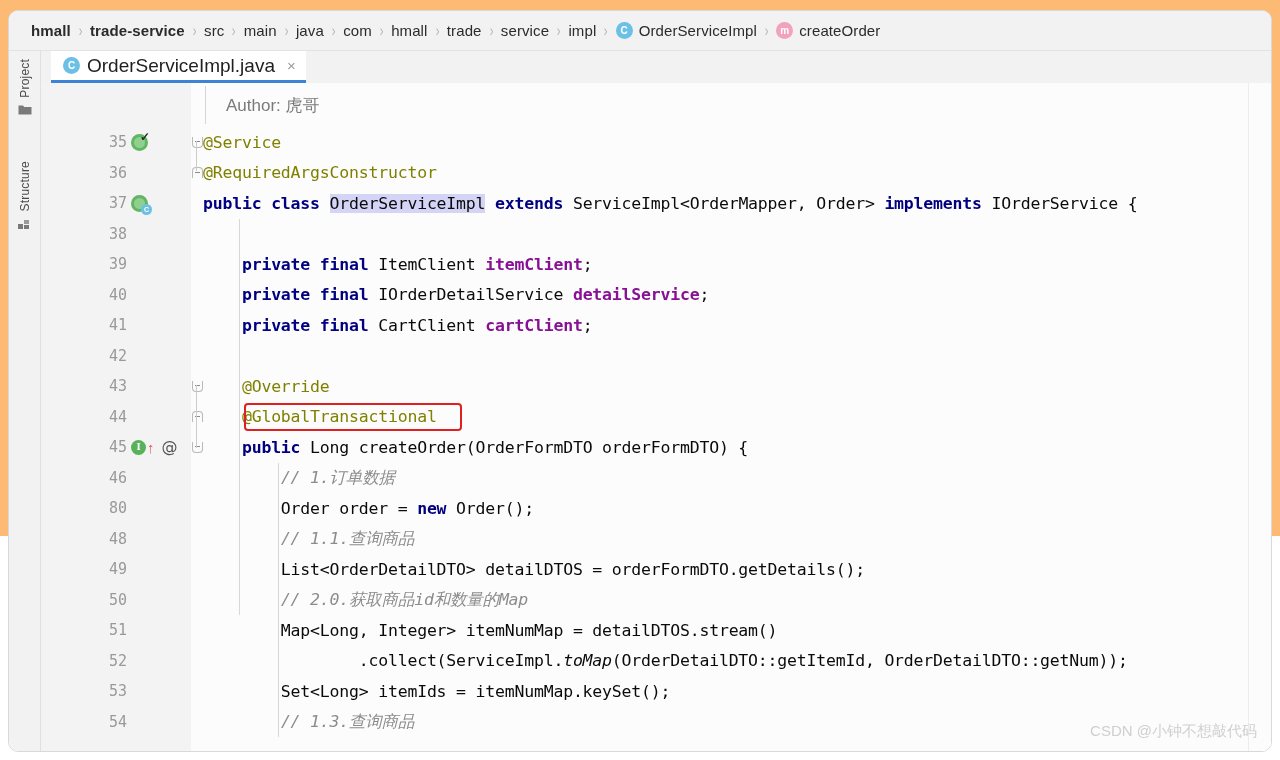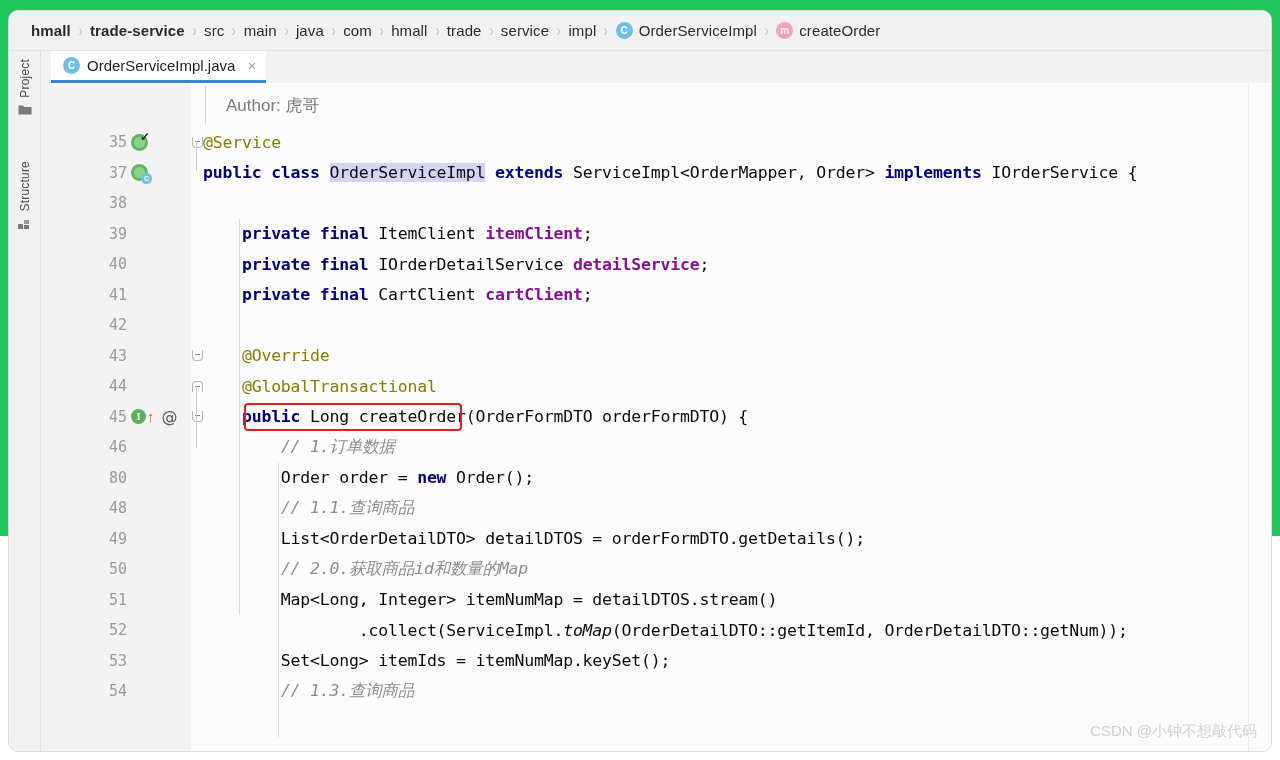--- a/index.html
+++ b/index.html
@@ -9,21 +9,21 @@
     height: 760px;
     background: #ffffff;
     font-family: "Liberation Sans", sans-serif;
     overflow: hidden;
   }
 
   #root {
     position: relative;
     width: 1280px;
     height: 536px;
-    background: #22c55e;
+    background: #fdba74;
     box-sizing: border-box;
     text-decoration: underline;
   }
 
   
   .frame {
     position: absolute;
     left: 8px;
     top: 10px;
     width: 1264px;
@@ -140,21 +140,21 @@
     color: #fff;
     font-size: 10px;
     font-weight: bold;
     display: flex;
     align-items: center;
     justify-content: center;
     margin-right: 7px;
     flex: none;
   }
   .tab-title {
-    font-size: 15px;
+    font-size: 19px;
     color: #1f1f1f;
     white-space: nowrap;
   }
   .tab-close {
     margin-left: 12px;
     font-size: 15px;
     color: #9b9b9b;
     line-height: 1;
   }
 
@@ -487,20 +487,27 @@
               <span class="bean">
                 <span class="bean-check">✓</span>
               </span>
             </span>
             <span class="foldmark">
               <span class="fold-ico down"></span>
             </span>
             <span class="code"><span class="ann">@Service</span></span>
           </div>
           <div class="row">
+            <span class="lineno">36</span>
+            <span class="foldmark">
+              <span class="fold-ico up"></span>
+            </span>
+            <span class="code"><span class="ann">@RequiredArgsConstructor</span></span>
+          </div>
+          <div class="row">
             <span class="lineno">37</span>
             <span class="gutter-mark">
               <span class="bean">
                 <span class="badge-c">C</span>
               </span>
             </span>
             <span class="code"><span class="kw">public</span><span> </span><span class="kw">class</span><span> </span><span class="hl-sel">OrderServiceImpl</span><span> </span><span class="kw">extends</span><span> ServiceImpl&lt;OrderMapper, Order&gt; </span><span class="kw">implements</span><span> IOrderService {</span></span>
           </div>
           <div class="row">
             <span class="lineno">38</span>

